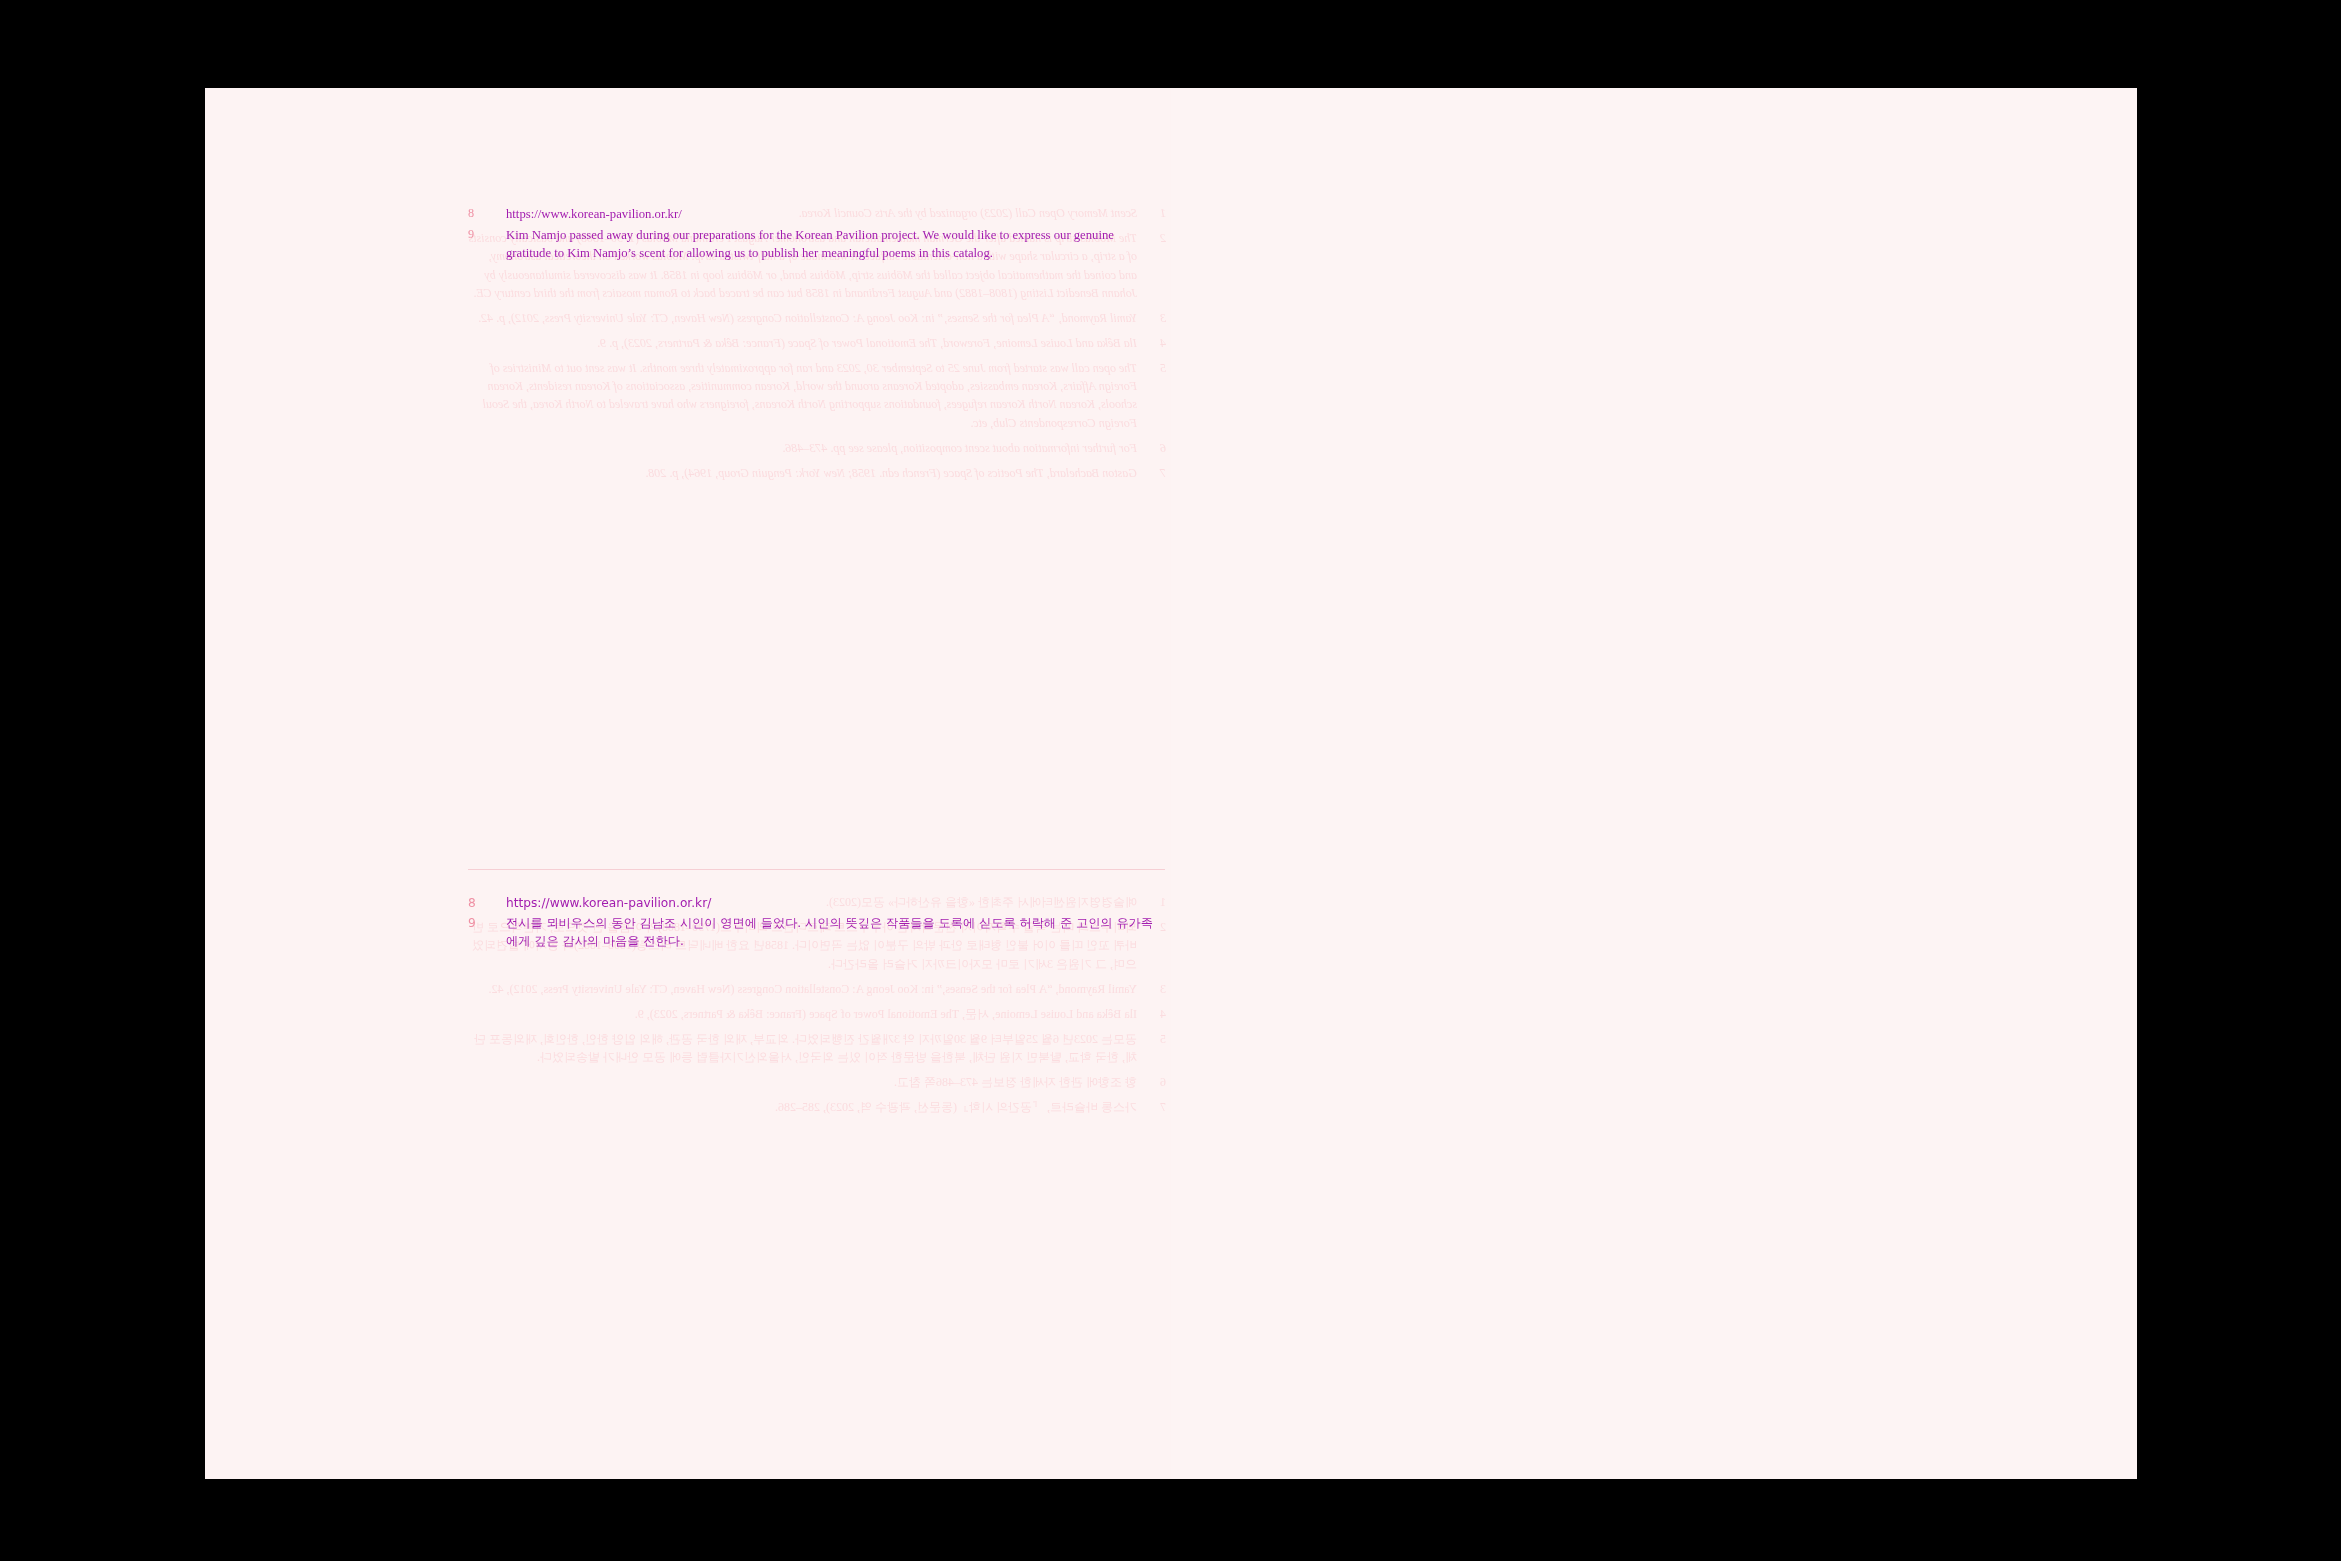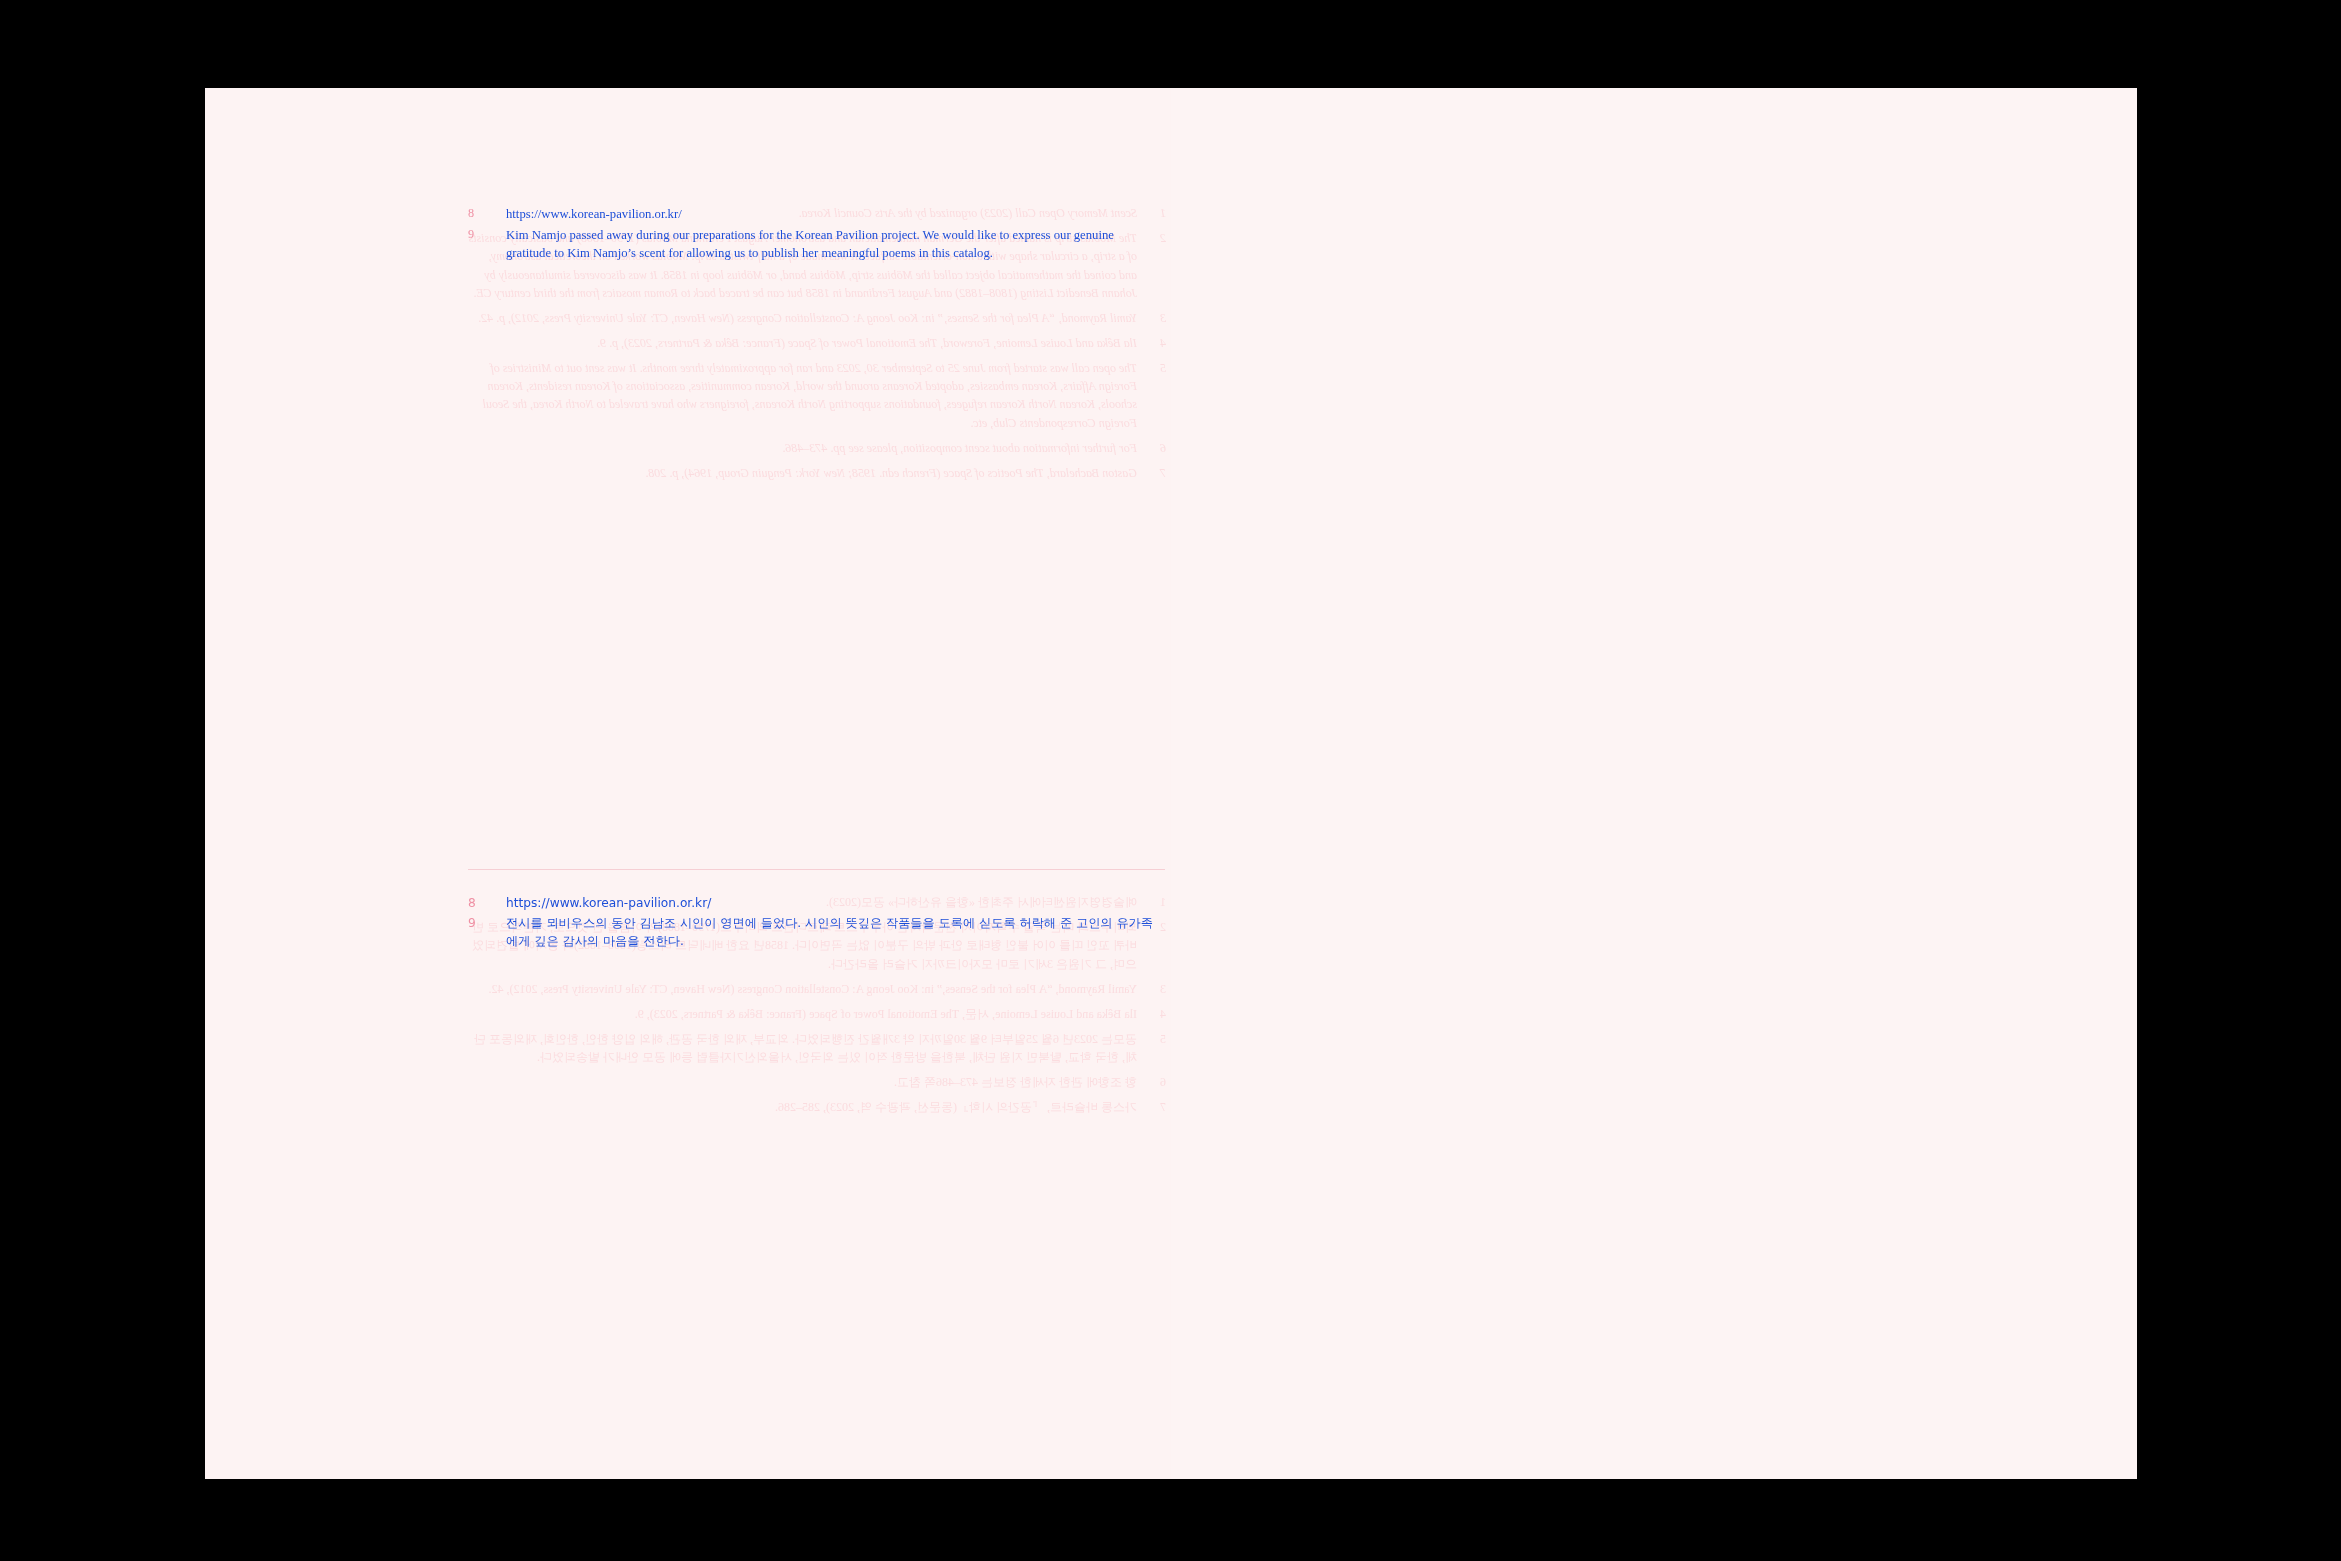--- a/index.html
+++ b/index.html
@@ -56,21 +56,21 @@
     margin-bottom: 2.9px;
   }
   .note-num {
     width: 38px;
     flex: 0 0 38px;
     font-size: 12.2px;
     color: #ef8fa3;
   }
   .note-body {
     flex: 1;
-    color: #1d4ed8;
+    color: #a21caf;
   }
 
   .notes-en {
     left: 263px;
     top: 117px;
     width: 693px;
   }
   .notes-kr {
     left: 263px;
     top: 807px;

